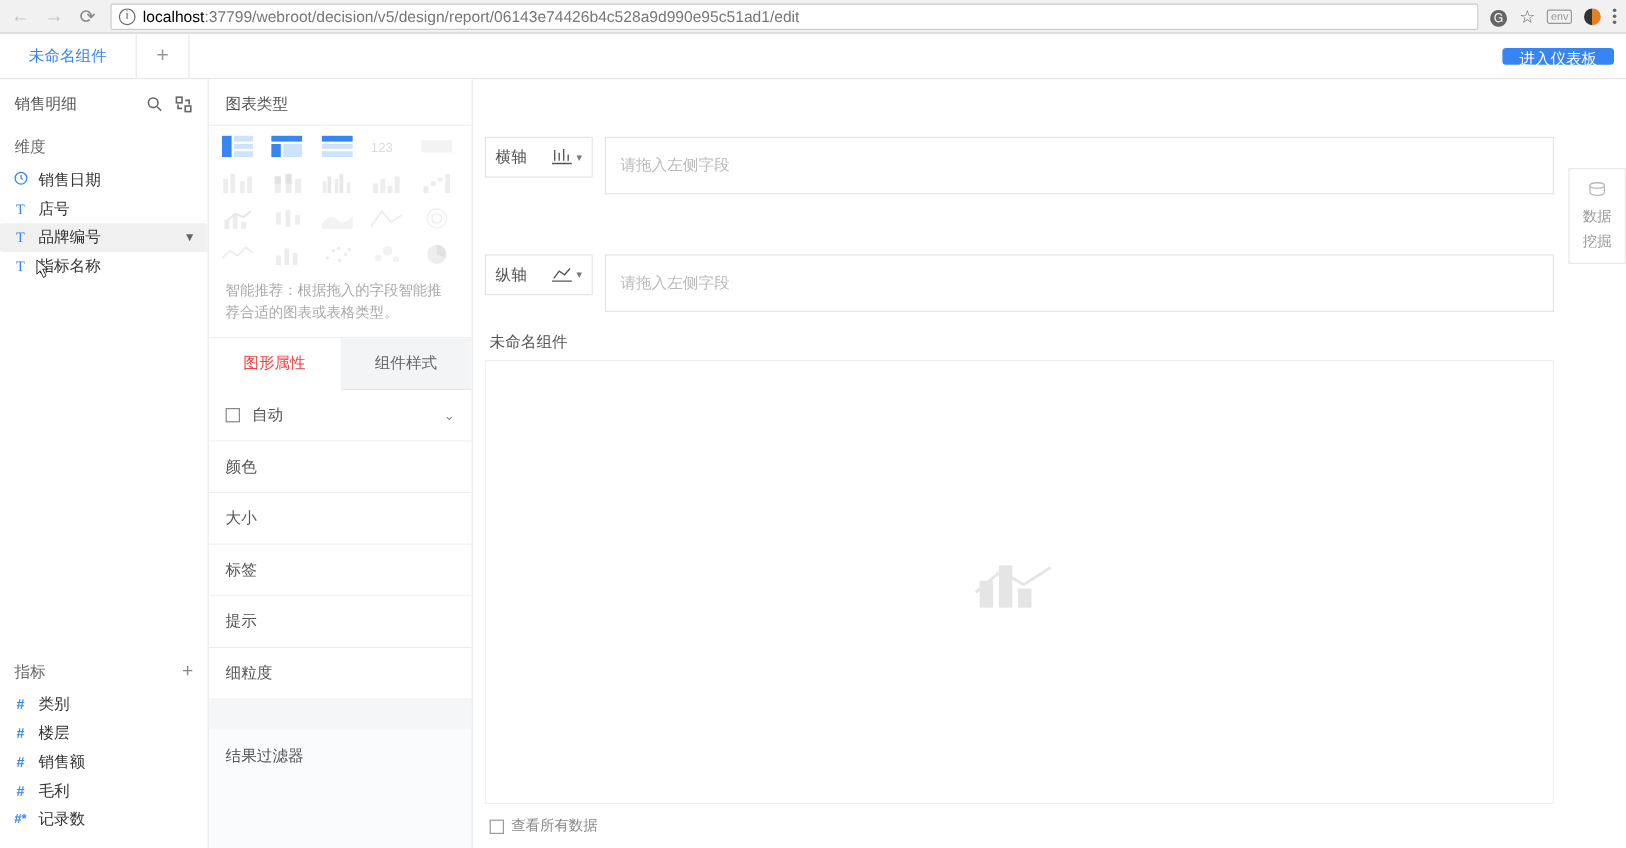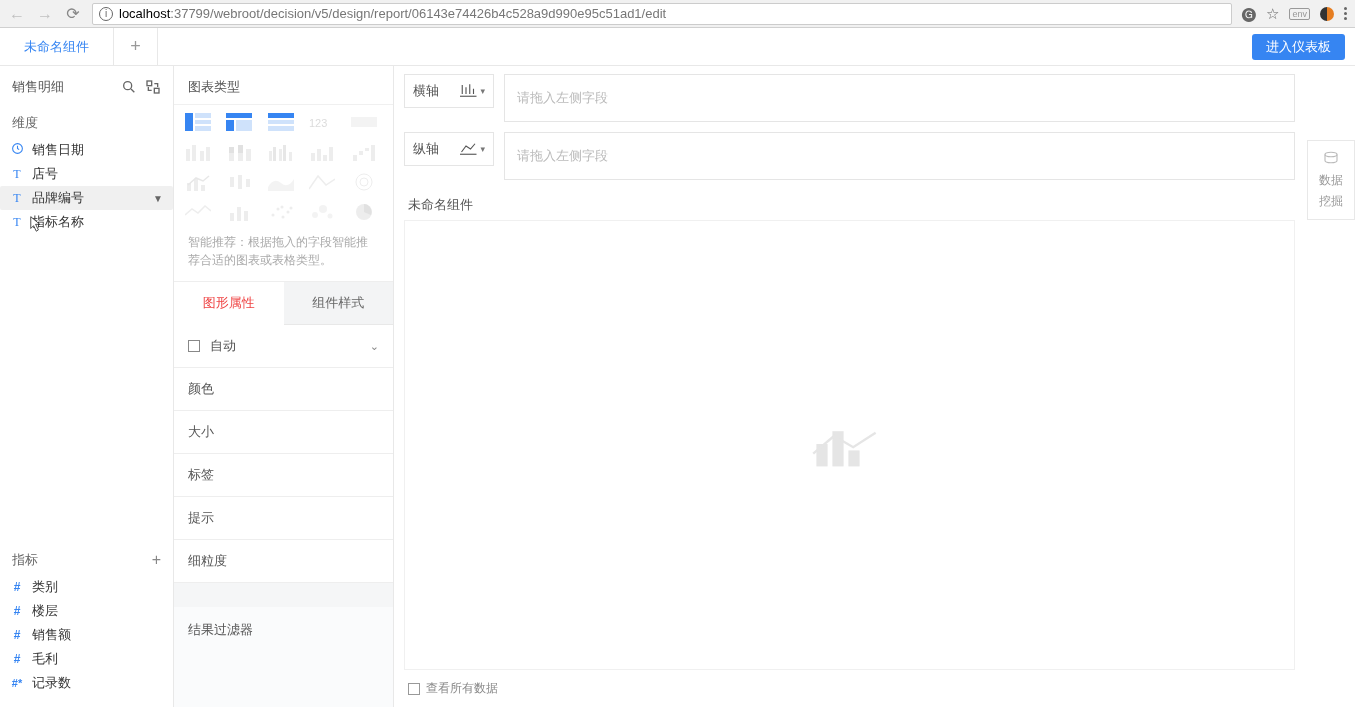--- a/index.html
+++ b/index.html
@@ -19,21 +19,21 @@
   .ext-badge { font-size: 9px; border: 1px solid #999; padding: 0 2px; border-radius: 2px; color: #999; }
   .swirl { width: 14px; height: 14px; border-radius: 50%; background: conic-gradient(#e67e22 0 50%, #333 50% 100%); }
   .dots { display: flex; flex-direction: column; gap: 2px; }
   .dots span { width: 3px; height: 3px; background: #666; border-radius: 50%; }
 
   
   .tab-bar { height: 38px; border-bottom: 1px solid #e8e8e8; display: flex; align-items: stretch; }
   .tab { display: flex; align-items: center; padding: 0 24px; color: #3685f2; border-right: 1px solid #e8e8e8; font-size: 13px; }
   .tab.add { width: 44px; justify-content: center; color: #999; font-size: 18px; padding: 0; }
   .tab-spacer { flex: 1; }
-  .enter-btn { align-self: center; margin-right: 10px; background: #3685f2; color: #fff; border: none; border-radius: 3px; height: 26px; padding: 0 14px; font-size: 13px; cursor: pointer; }
+  .enter-btn { align-self: center; margin-right: 10px; background: #3685f2; color: #fff; border: none; border-radius: 3px; height: 14px; padding: 0 14px; font-size: 13px; cursor: pointer; }
 
   
   .main { display: flex; height: calc(100vh - 66px); }
   .panel-left { width: 174px; border-right: 1px solid #e8e8e8; display: flex; flex-direction: column; padding-top: 4px; }
   .ds-header { display: flex; align-items: center; justify-content: space-between; padding: 8px 12px; color: #555; }
   .ds-header .title { font-size: 13px; }
   .ds-header .icons { display: flex; gap: 8px; color: #666; }
   .ds-header .icons svg { width: 16px; height: 16px; }
   .section-title { padding: 10px 12px 6px; color: #666; font-size: 13px; display: flex; justify-content: space-between; align-items: center; }
   .section-title .plus { color: #888; font-size: 16px; cursor: pointer; }
@@ -63,21 +63,21 @@
   .subtab.inactive { background: #f3f4f5; }
   .prop-row { background: #fff; border-bottom: 1px solid #eee; padding: 12px 14px; color: #555; font-size: 13px; display: flex; align-items: center; gap: 8px; }
   .prop-row.auto { justify-content: space-between; }
   .prop-row .sq { width: 12px; height: 12px; border: 1.5px solid #888; }
   .prop-row .chev { font-size: 11px; color: #888; }
   .filter-title { padding: 14px 14px 8px; color: #555; font-size: 13px; }
   .filter-drop { margin: 0 14px 14px; border: 1px dashed #e0e0e0; height: 40px; display: flex; align-items: center; justify-content: center; color: #bbb; font-size: 13px; background: #fff; }
 
   
   .panel-right { flex: 1; display: flex; flex-direction: column; padding: 8px 0 0 10px; }
-  .axis-row { display: flex; gap: 10px; margin-bottom: 10px; padding-right: 60px; }
+  .axis-row { display: flex; gap: 10px; margin-bottom: 10px; padding-right: 60px; margin-top: 40px; }
   .axis-label-box { width: 90px; border: 1px solid #e5e5e5; height: 34px; display: flex; align-items: center; justify-content: space-between; padding: 0 8px; color: #555; }
   .axis-label-box .ai { display: flex; align-items: center; gap: 2px; }
   .axis-label-box svg { width: 18px; height: 16px; }
   .axis-drop { flex: 1; border: 1px solid #e5e5e5; height: 48px; display: flex; align-items: center; padding: 0 12px; color: #bbb; }
   .canvas-title { padding: 6px 4px; color: #555; font-size: 13px; }
   .canvas { flex: 1; border: 1px solid #f0f0f0; display: flex; align-items: center; justify-content: center; margin-right: 60px; }
   .placeholder svg { width: 80px; height: 50px; opacity: 0.25; }
   .bottom-check { display: flex; align-items: center; gap: 6px; padding: 10px 4px; color: #888; font-size: 12px; }
   .bottom-check .cb { width: 12px; height: 12px; border: 1px solid #999; }
   .side-tool { position: absolute; right: 0; top: 74px; width: 48px; height: 80px; border: 1px solid #e8e8e8; display: flex; flex-direction: column; align-items: center; justify-content: center; gap: 4px; color: #999; font-size: 12px; background: #fff; }

